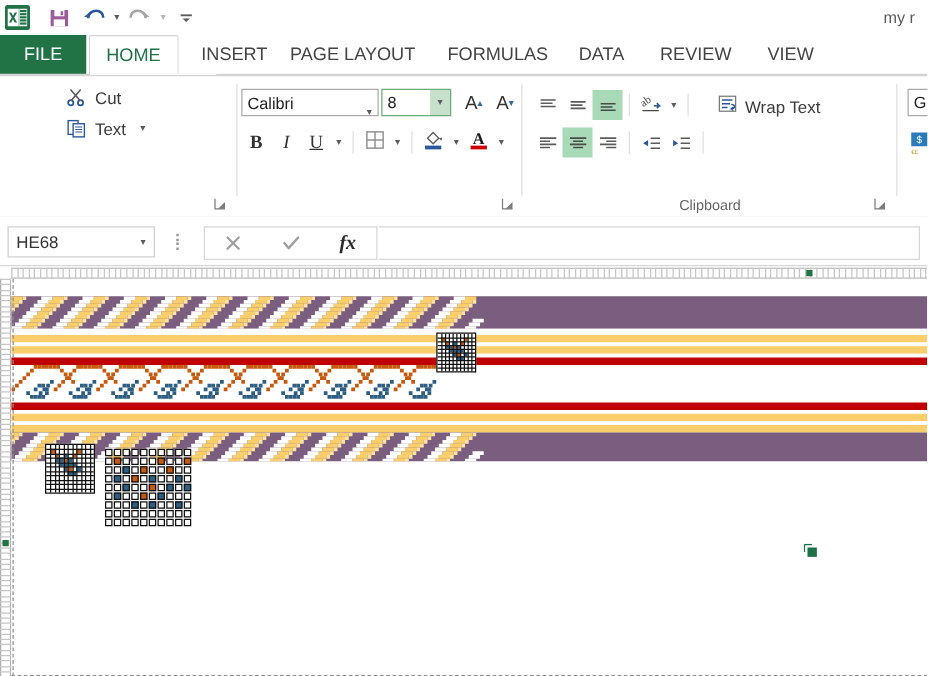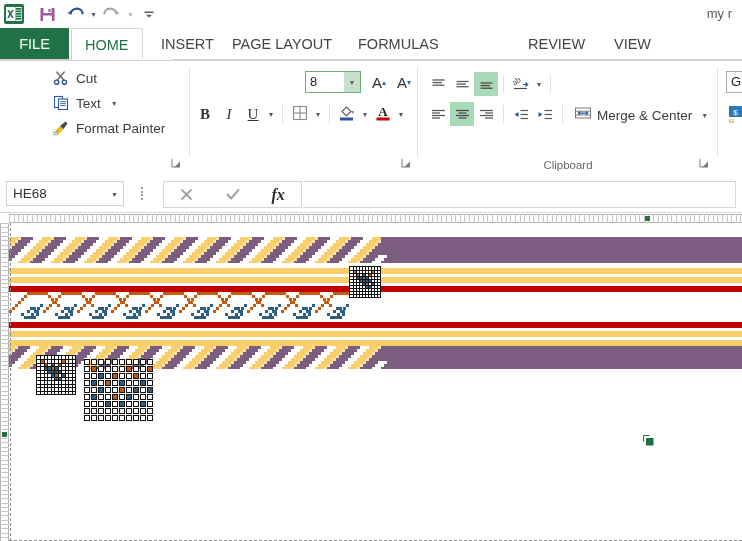--- a/index.html
+++ b/index.html
@@ -183,20 +183,21 @@
 
     <div class="doc-title">my r</div>
   </div>
 
   <div class="tabstrip">
     <div class="tab active" style="left:71px;">HOME</div>
     <div class="tab file" style="left:0;width:69px;">FILE</div>
     <div class="tab" style="left:148px;">INSERT</div>
     <div class="tab" style="left:345px;">FORMULAS</div>
     <div class="tab" style="left:219px;">PAGE LAYOUT</div>
+    <div class="tab" style="left:450px;">DATA</div>
     <div class="tab" style="left:515px;">REVIEW</div>
     <div class="tab" style="left:601px;">VIEW</div>
   </div>
   <div class="tabstrip-underlay"></div>
   <div class="tab active-mask" style="left:72px;width:75px;"></div>
 
   <div class="ribbon">
 
     <div class="group g-clip">
 
@@ -220,41 +221,35 @@
               <line x1="7.2" y1="6.6" x2="12.8" y2="6.6"></line>
               <line x1="7.2" y1="8.6" x2="12.8" y2="8.6"></line>
               <line x1="7.2" y1="10.6" x2="12.8" y2="10.6"></line>
             </g>
           </svg>
         </span>
         <span>Text</span>
         <span class="caret" style="margin-left:4px;">▼</span>
       </div>
 
-      <div class="clipitem" style="left:52px;top:58px;">
-        <span class="ic">
-          <svg width="16" height="16" viewBox="0 0 16 16">
-            <path d="M2 11.5 L7 6 L10.5 9 L5.5 14 Z" fill="#f0b323"></path>
-            <path d="M7 6 L12.5 1.5 L14.5 3.5 L10.5 9 Z" fill="#4a4a4a"></path>
-            <rect x="1" y="12.2" width="3.4" height="2.6" fill="#ffffff" stroke="#7a7a7a" stroke-width="0.7"></rect>
-          </svg>
-        </span>
-        <span>Format Painter</span>
-      </div>
 
       <div class="dlg" style="right:8px;bottom:4px;">
         <svg width="10" height="10" viewBox="0 0 10 10">
           <path d="M1 1 L1 9 L9 9" stroke="#7a7a7a" stroke-width="1" fill="none"></path>
           <path d="M3.5 9 L9 9 L9 3.5 Z" fill="#7a7a7a"></path>
         </svg>
       </div>
       <div class="group-sep" style="right:0;"></div>
     </div>
 
     <div class="group g-font">
+      <div class="fontname">
+        <span>Calibri</span>
+        <span class="dd">▼</span>
+      </div>
       <div class="fontsize">
         <span class="val">8</span>
         <span class="ddbox">
             <span class="caret">▼</span>
           </span>
       </div>
       <div class="ab" style="left:178px;">
         <span>A</span>
           <span class="sup">▴</span>
       </div>
@@ -354,20 +349,34 @@
             <path d="M11 9.5 L15.5 9.5 L13.5 7.5 M15.5 9.5 L13.5 11.5" stroke="#2b579a" stroke-width="1.2" fill="none"></path>
             <line x1="2" y1="13.5" x2="15" y2="13.5" stroke="#4a4a4a" stroke-width="1.1"></line>
           </svg>
         </div>
         <div class="ddc">
             <span class="caret">▼</span>
           </div>
         <div class="vsep"></div>
       </div>
 
+      <div class="aitem" style="left:156px;top:14px;">
+        <span>
+          <svg width="17" height="17" viewBox="0 0 17 17">
+            <rect x="1.5" y="2" width="13" height="12" fill="#ffffff" stroke="#7a7a7a" stroke-width="1"></rect>
+            <g stroke="#2b579a" stroke-width="1.1">
+              <line x1="3.5" y1="5" x2="12" y2="5"></line>
+                <line x1="3.5" y1="8" x2="10" y2="8"></line>
+              <line x1="3.5" y1="11" x2="8" y2="11"></line>
+            </g>
+            <path d="M11 8.5 C14.5 8.5 14.5 12 11 12 L12.5 10.5 M11 12 L12.5 13.5" stroke="#2b579a" stroke-width="1.1" fill="none"></path>
+          </svg>
+        </span>
+        <span>Wrap Text</span>
+      </div>
 
       <div class="arow" style="top:40px;">
         <div class="abtn">
           <svg width="17" height="17" viewBox="0 0 17 17">
             <g stroke="#5b5b5b" stroke-width="1.3">
               <line x1="2" y1="4.5" x2="15" y2="4.5"></line>
                 <line x1="2" y1="7" x2="10" y2="7"></line>
               <line x1="2" y1="9.5" x2="15" y2="9.5"></line>
                 <line x1="2" y1="12" x2="10" y2="12"></line>
             </g>
@@ -410,32 +419,20 @@
             <g stroke="#5b5b5b" stroke-width="1.2">
               <line x1="8.5" y1="4.5" x2="16" y2="4.5"></line>
                 <line x1="8.5" y1="8.5" x2="16" y2="8.5"></line>
               <line x1="8.5" y1="12.5" x2="16" y2="12.5"></line>
             </g>
           </svg>
         </div>
         <div class="vsep"></div>
       </div>
 
-      <div class="aitem" style="left:156px;top:44px;">
-        <span>
-          <svg width="18" height="17" viewBox="0 0 18 17">
-            <rect x="1.5" y="3" width="15" height="10" fill="#ffffff" stroke="#7a7a7a" stroke-width="1"></rect>
-            <line x1="1.5" y1="6.2" x2="16.5" y2="6.2" stroke="#7a7a7a" stroke-width="1"></line>
-            <line x1="1.5" y1="10" x2="16.5" y2="10" stroke="#7a7a7a" stroke-width="1"></line>
-            <path d="M4.5 8.1 L13.5 8.1 M6 6.6 L4.3 8.1 L6 9.6 M12 6.6 L13.7 8.1 L12 9.6" stroke="#2b579a" stroke-width="1.2" fill="none"></path>
-          </svg>
-        </span>
-        <span>Merge &amp; Center</span>
-        <span class="caret" style="margin-left:4px;">▼</span>
-      </div>
 
       <div class="group-label" style="left:0;width:100%;">Clipboard</div>
       <div class="dlg" style="right:8px;bottom:4px;">
         <svg width="10" height="10" viewBox="0 0 10 10">
           <path d="M1 1 L1 9 L9 9" stroke="#7a7a7a" stroke-width="1" fill="none"></path>
           <path d="M3.5 9 L9 9 L9 3.5 Z" fill="#7a7a7a"></path>
         </svg>
       </div>
       <div class="group-sep" style="right:0;"></div>
     </div>

